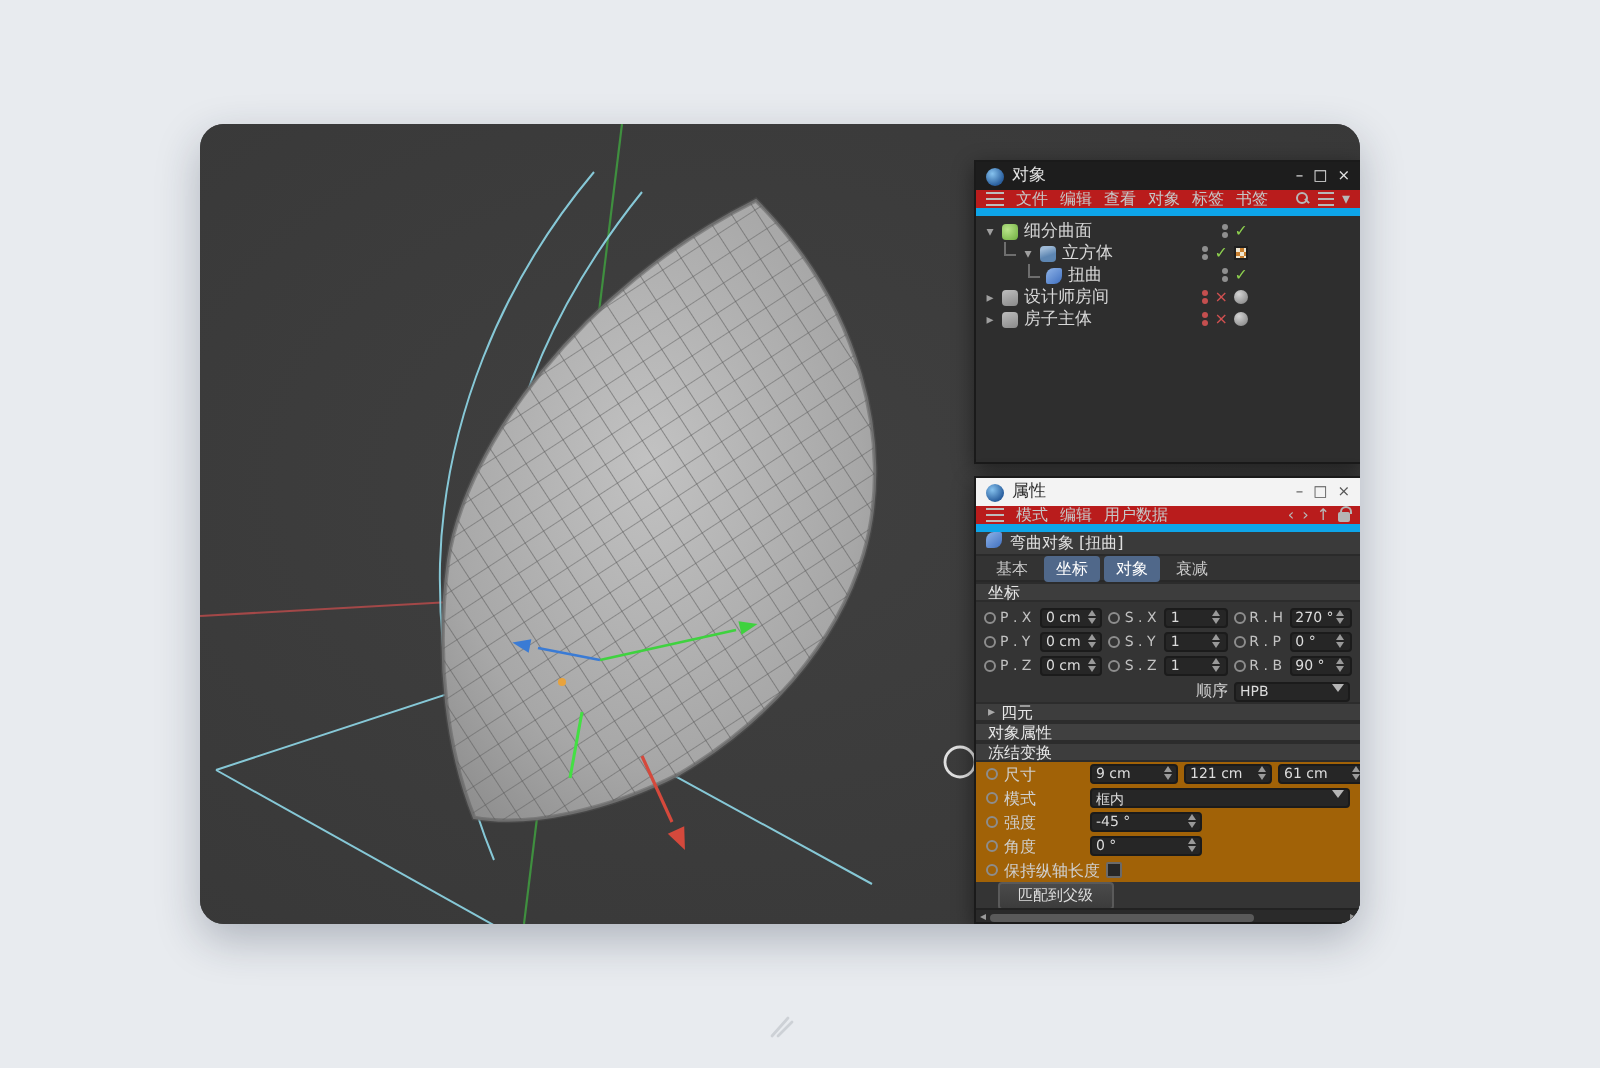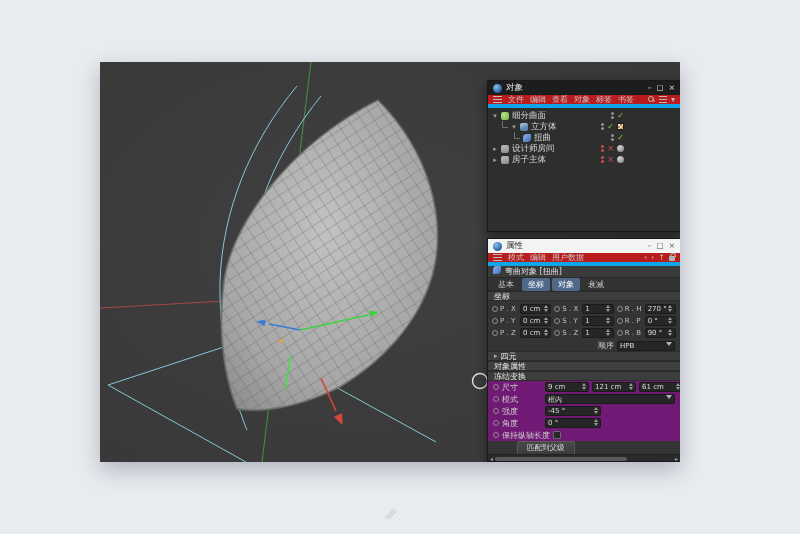--- a/index.html
+++ b/index.html
@@ -1,21 +1,21 @@
 <!DOCTYPE html>
 <html><head>
 <meta charset="utf-8">
 <style>
   html,body{margin:0;padding:0}
   body{width:800px;height:534px;background:#e8ebef;position:relative;overflow:hidden;
        font-family:"DejaVu Sans","Liberation Sans",sans-serif;-webkit-font-smoothing:antialiased}
   *{box-sizing:border-box}
 
   .app-window{position:absolute;left:100px;top:62px;width:580px;height:400px;background:#3c3c3c;
-       border-radius:1px;overflow:hidden;box-shadow:0 8px 22px rgba(30,40,60,.28)}
+       border-radius:12px;overflow:hidden;box-shadow:0 8px 22px rgba(30,40,60,.28)}
   svg.viewport{position:absolute;left:0;top:0}
 
   
   .panel{position:absolute;display:flex;flex-direction:column;border:1px solid #1a1a1a;
          box-shadow:0 3px 10px rgba(0,0,0,.45);overflow:hidden;color:#cfcfcf}
   #objects-panel{left:387px;top:18px;width:194px;height:152px;background:#2e2e2e}
   #attributes-panel{left:387px;top:176px;width:194px;height:224px;background:#343434}
 
   .titlebar{height:14px;flex:0 0 14px;display:flex;align-items:center;gap:4px;padding:0 5px;font-size:8.5px}
   .titlebar.dark{background:#1d1d1d;color:#e4e4e4}
@@ -78,28 +78,28 @@
          display:flex;align-items:flex-start;padding:0 2px;font-size:7px;color:#dcdcdc;min-width:0}
   .fval{flex:1;white-space:nowrap;overflow:hidden}
   .spin{display:flex;flex-direction:column;align-items:center;gap:1px;flex:0 0 5px}
   .spin i{width:0;height:0;border-left:2px solid transparent;border-right:2px solid transparent;display:block}
   .spin .up{border-bottom:3px solid #9a9a9a}
   .spin .dn{border-top:3px solid #9a9a9a}
   .row{display:flex;align-items:center;gap:3px;padding:0 5px;font-size:8px;background:#343434}
   .row.order{height:11px;flex:0 0 11px;justify-content:flex-end}
   .row.order .field{flex:0 0 58px}
   .caret-dn{width:0;height:0;border-left:3px solid transparent;border-right:3px solid transparent;border-top:4px solid #b5b5b5;margin-left:auto}
-  .prow{height:12px;flex:0 0 12px;display:flex;align-items:center;gap:3px;padding:0 5px;font-size:8px;background:#701a75}
+  .prow{height:12px;flex:0 0 12px;display:flex;align-items:center;gap:3px;padding:0 5px;font-size:8px;background:#a16207}
   .plabel2{color:#cfcfcf;white-space:nowrap;flex:0 0 40px;overflow:hidden}
   .prow .field.small{flex:0 0 44px}
   .prow .field.medium{flex:0 0 56px}
   .prow .field.wide{flex:1}
   .checkbox{width:8px;height:8px;background:#262626;border:1px solid #6a6a6a;border-radius:1px}
   .btn-row{height:13px;flex:0 0 13px;display:flex;align-items:center;padding:0 5px;background:#343434}
-  .btn{margin-left:24px;padding:1px 9px;font-size:7.5px;color:#dedede;background:linear-gradient(#4a4a4a,#3c3c3c);
+  .btn{margin-left:6px;padding:1px 9px;font-size:7.5px;color:#dedede;background:linear-gradient(#4a4a4a,#3c3c3c);
        border:1px solid #5a5a5a;border-radius:2px}
   .hscroll{margin-top:auto;height:8px;flex:0 0 8px;background:#2a2a2a;border-top:1px solid #222;
            display:flex;align-items:center;padding:0 2px;gap:2px;font-size:6px;color:#9a9a9a}
   .hthumb{height:4px;background:#5a5a5a;border-radius:2px;flex:0 0 70%}
   .hscroll .arrow{line-height:1}
 
   
   #watermark{position:absolute;left:383px;top:507px;width:16px;height:14px;opacity:.55}
 </style>
 </head>

